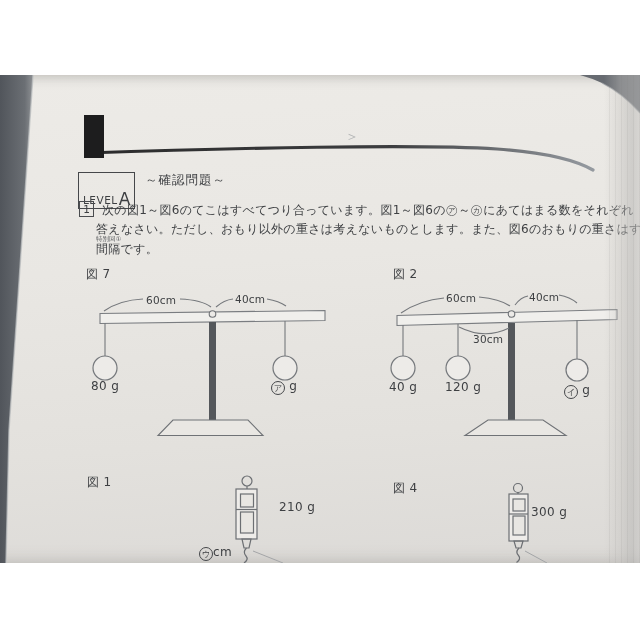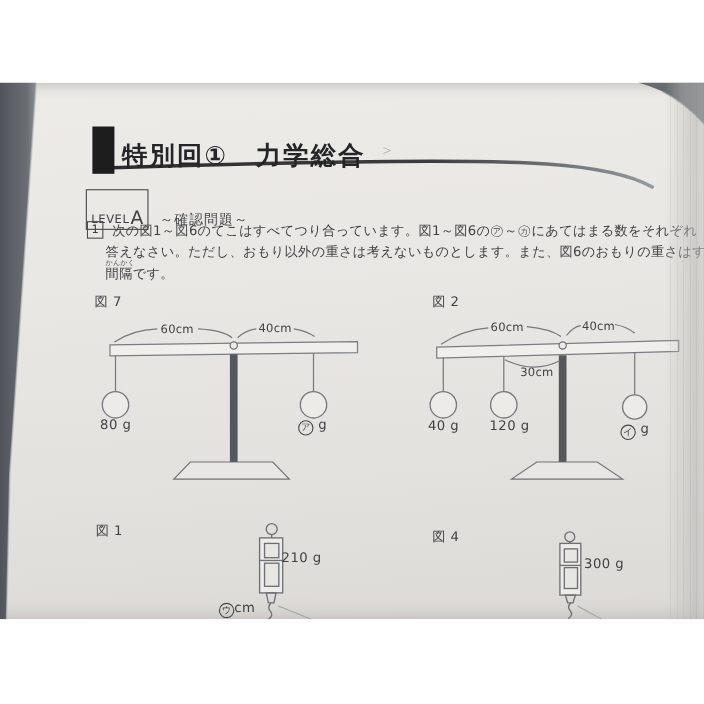--- a/index.html
+++ b/index.html
@@ -11,21 +11,21 @@
   svg.art{position:absolute;left:0;top:0;z-index:3;}
   .lbl{position:absolute;white-space:nowrap;font-size:12px;letter-spacing:.4px;color:#3e4043;z-index:4;}
   .small{font-size:10.5px;letter-spacing:.2px;}
   .title-bar{position:absolute;left:84px;top:115px;width:20px;height:43px;background:#1d1d1e;z-index:4;}
   .title{position:absolute;left:111px;top:126px;font-size:23px;font-weight:bold;letter-spacing:2px;color:#242528;z-index:4;}
   .bleed{position:absolute;left:345px;top:128px;font-size:14px;color:#aaacae;opacity:.85;z-index:4;}
   .levelbox{position:absolute;left:78px;top:172px;border:1.4px solid #45474a;height:20px;
             display:inline-flex;align-items:flex-end;padding:14px 4px 1px 4px;z-index:4;}
   .levelbox .pre{font-size:10.5px;letter-spacing:.5px;line-height:1.1;}
   .levelbox .ltr{font-size:17px;line-height:.9;margin-left:1px;}
-  .subtitle{position:absolute;left:145px;top:192px;font-size:12.5px;letter-spacing:1px;z-index:4;}
+  .subtitle{position:absolute;left:145px;top:172px;font-size:12.5px;letter-spacing:1px;z-index:4;}
   .numbox{position:absolute;left:79px;top:201px;width:13px;height:14px;border:1px solid #4a4c4f;
           font-size:10.5px;line-height:14px;text-align:center;z-index:4;}
   .pline{position:absolute;font-size:12px;letter-spacing:.3px;white-space:nowrap;z-index:4;color:#3e4043;}
   .rubywrap{position:relative;display:inline-block;}
   .rt{position:absolute;top:-6px;left:0px;font-size:6.5px;letter-spacing:0;color:#55575a;white-space:nowrap;}
   .circ{display:inline-block;width:12px;height:12px;line-height:12px;border:1px solid #45474a;
         border-radius:50%;font-size:8.5px;text-align:center;vertical-align:-1px;letter-spacing:0;}
   .fore-edge{position:absolute;left:604px;top:75px;width:36px;height:488px;z-index:6;
      background:
        repeating-linear-gradient(90deg, rgba(255,255,255,0) 0 5px, rgba(120,119,117,.10) 5px 6px),
@@ -117,52 +117,51 @@
       <rect x="513" y="499" width="12" height="12" fill="#e8e6e2"></rect>
       <rect x="513" y="516" width="12" height="19" fill="#e8e6e2"></rect>
       <line x1="509" y1="514" x2="528" y2="514"></line>
       <polygon points="514,541 523,541 521,548 516,548"></polygon>
       <path d="M519,548 q-4,4 -0.5,7.5 q3,3.5 -2,7"></path>
       <line x1="525" y1="551" x2="547" y2="563" stroke="#a3a5a7" stroke-width="1"></line>
     </g>
   </svg>
 
   <div class="title-bar"></div>
-  <div class="title">特別回①　力学総合</div>
   <div class="bleed">＞</div>
 
   <div class="levelbox">
     <span class="pre">LEVEL</span>
       <span class="ltr">A</span>
   </div>
   <div class="subtitle">～確認問題～</div>
 
   <div class="numbox">1</div>
   <div class="pline" style="left:102px;top:202px;">次の図1～図6のてこはすべてつり合っています。図1～図6の㋐～㋕にあてはまる数をそれぞれ</div>
   <div class="pline" style="left:96px;top:221px;">答えなさい。ただし、おもり以外の重さは考えないものとします。また、図6のおもりの重さはすべ</div>
   <div class="pline" style="left:96px;top:241px;">
-    <span class="rubywrap"><span class="rt">かんかく</span><span>間隔</span></span><span>です。</span>
+    <span class="rubywrap"><span class="rt">特別回①</span><span>間隔</span></span><span>です。</span>
   </div>
 
   <div class="lbl" style="left:86px;top:266px;">図 7</div>
   <div class="lbl small" style="left:146px;top:294px;">60cm</div>
   <div class="lbl small" style="left:235px;top:293px;">40cm</div>
   <div class="lbl" style="left:91px;top:379px;">80 g</div>
   <div class="lbl" style="left:271px;top:379px;"><span class="circ">ア</span><span> g</span></div>
 
   <div class="lbl" style="left:393px;top:266px;">図 2</div>
   <div class="lbl small" style="left:446px;top:292px;">60cm</div>
   <div class="lbl small" style="left:529px;top:291px;">40cm</div>
   <div class="lbl small" style="left:473px;top:333px;">30cm</div>
   <div class="lbl" style="left:389px;top:380px;">40 g</div>
   <div class="lbl" style="left:445px;top:380px;">120 g</div>
   <div class="lbl" style="left:564px;top:383px;"><span class="circ">イ</span><span> g</span></div>
 
   <div class="lbl" style="left:87px;top:474px;">図 1</div>
-  <div class="lbl" style="left:256px;top:500px;text-align:center;">210 g</div>
+  <div class="lbl" style="left:279px;top:500px;text-align:center;">210 g</div>
   <div class="lbl" style="left:199px;top:545px;"><span class="circ">ウ</span><span>cm</span></div>
 
   <div class="lbl" style="left:393px;top:480px;">図 4</div>
   <div class="lbl" style="left:531px;top:505px;">300 g</div>
 
   <div class="fore-edge"></div>
   <div class="top-white"></div>
   <div class="bot-white"></div>
 
 </div>

